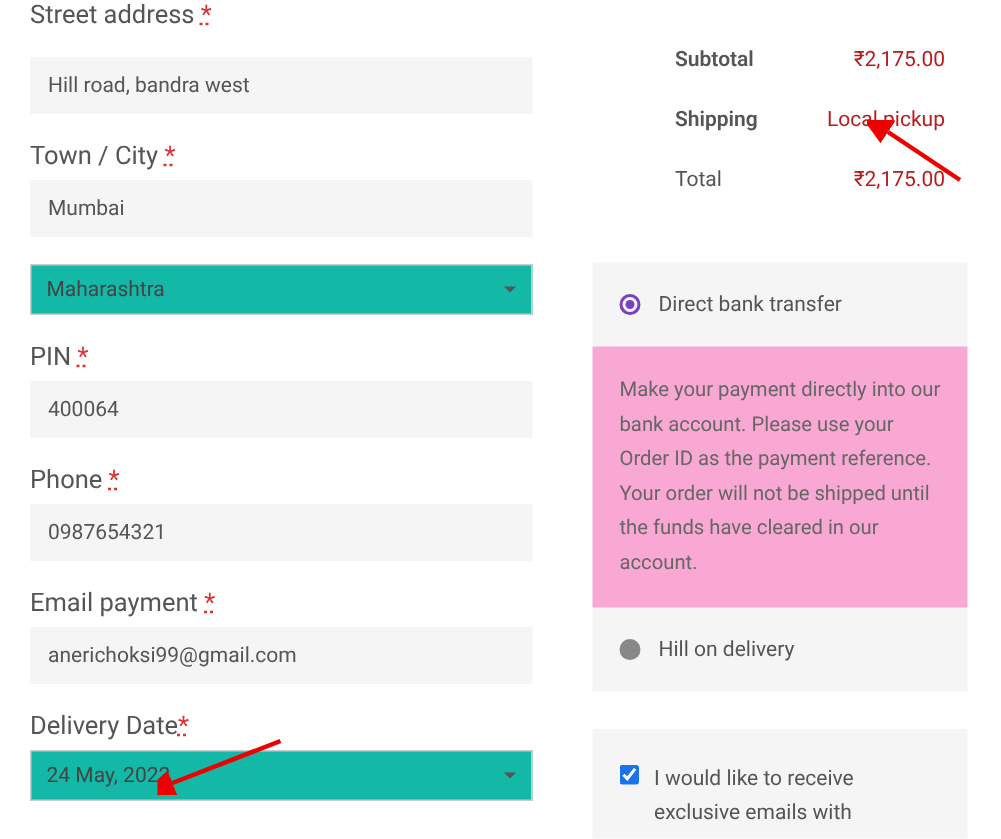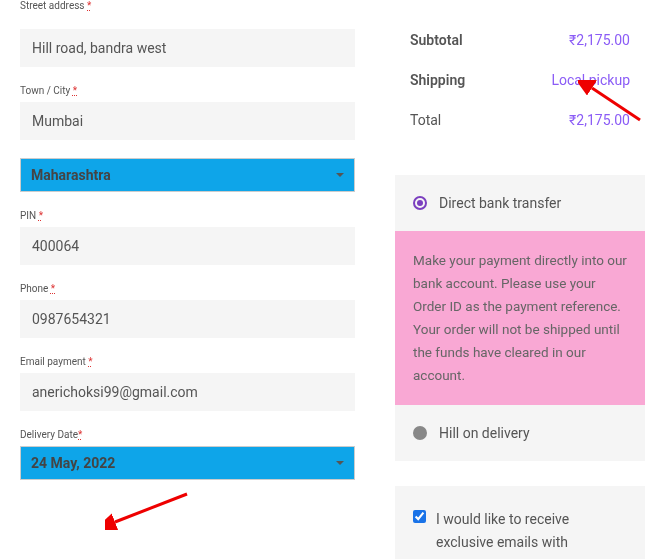--- a/index.html
+++ b/index.html
@@ -17,41 +17,40 @@
   display: flex;
   gap: 40px;
   padding: 0 20px;
 }
 .left-col { flex: 0 0 335px; padding-top: 0; }
 .right-col { flex: 0 0 250px; padding-top: 0; }
 
 .field { margin-bottom: 18px; }
 .field label {
   display: block;
-  font-size: 10px;
+  font-size: 17px;
   color: #555;
   margin-bottom: 6px;
 }
 .req { color: #d33; text-decoration: underline dotted; }
 .field input[type="text"],
 .field input[type="email"],
 .field input[type="tel"] {
   width: 100%;
   padding: 11px 12px;
   border: none;
   background: #f5f5f5;
   font-size: 14px;
   color: #555;
   font-family: inherit;
 }
 .select-wrap {
   position: relative;
   border: 1px solid #ccc;
-  background: #0ea5e9;
-  font-weight: bold;
+  background: #14b8a6;
 }
 .select-wrap .sel-val {
   padding: 8px 30px 8px 10px;
   font-size: 14px;
   color: #444;
   display: block;
 }
 .select-wrap .caret {
   position: absolute;
   right: 10px;
@@ -62,23 +61,24 @@
   border-right: 4px solid transparent;
   border-top: 4px solid #555;
 }
 
 .summary-block { padding: 20px 15px 10px 15px; }
 .summary-row {
   display: flex;
   justify-content: space-between;
   padding: 12px 0;
   font-size: 14px;
+  margin-left: 40px;
 }
 .summary-row .label { color: #555; font-weight: 600; }
-.summary-row .value { color: #8b5cf6; }
+.summary-row .value { color: #b91c1c; }
 .summary-row.total .label,
 .summary-row.total .value { font-weight: 400; }
 
 .payment-block {
   background: #f5f5f5;
   margin-top: 25px;
   padding: 0;
 }
 .pay-option {
   display: flex;

